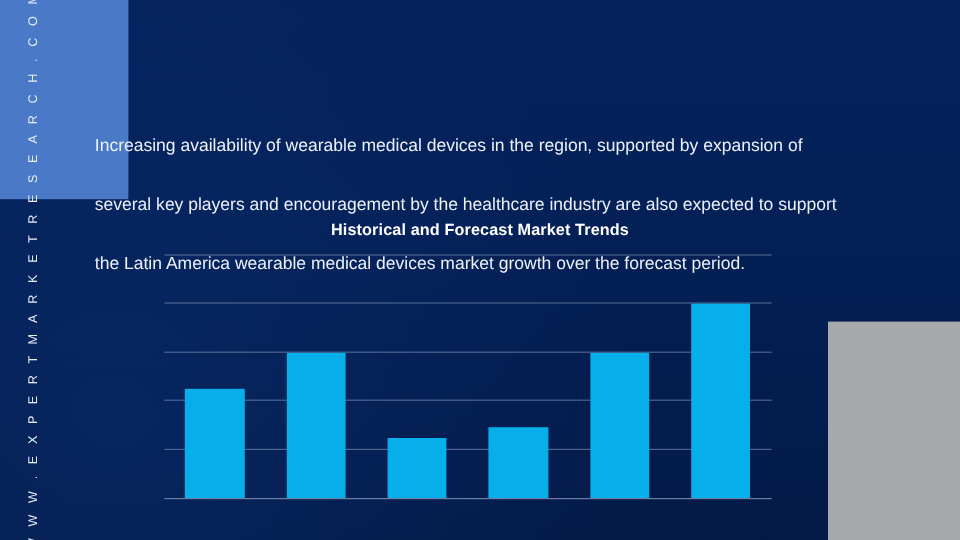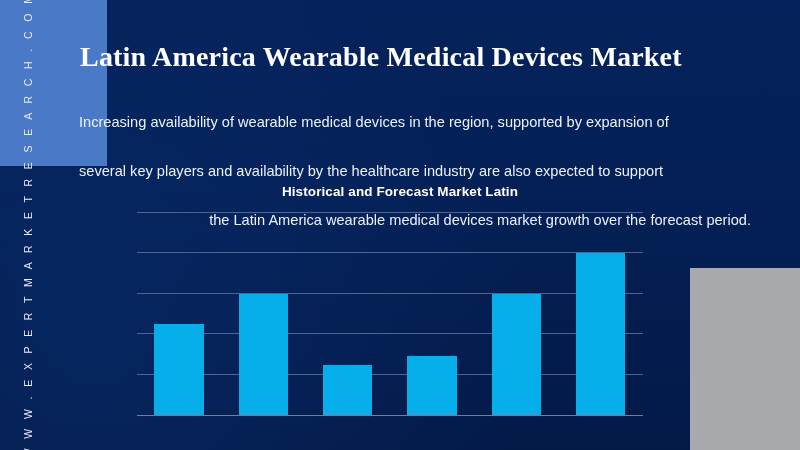--- a/index.html
+++ b/index.html
@@ -86,21 +86,21 @@
     left: 79px;
     top: 88px;
     width: 672px;
     font-size: 14.6px;
     line-height: 29px;
     color: #EDF1F8;
     text-align: justify;
     text-justify: inter-word;
   }
   .para span { display: block; margin-top: 20px; }
-  .para .last { text-align: right; }
+  .para .last { text-align: left; }
   
   .chart-title {
     position: absolute;
     left: 0;
     top: 184px;
     width: 800px;
     text-align: center;
     font-size: 13.5px;
     font-weight: bold;
     color: #FFFFFF;
@@ -148,29 +148,28 @@
 <div id="page">
 
   <div class="bg-navy"></div>
   <div class="bg-navy-deep"></div>
   <div class="light-band"></div>
   <div class="gray-block"></div>
 
   <div class="vurl">W W W . E X P E R T M A R K E T R E S E A R C H . C O M</div>
 
 
-  <div class="headline">Latin America Wearable Medical Devices Market</div>
 
   <div class="para">
     <span>Increasing availability of wearable medical devices in the region, supported by expansion of</span>
-    <span>several key players and availability by the healthcare industry are also expected to support</span>
+    <span>several key players and encouragement by the healthcare industry are also expected to support</span>
     <span class="last">the Latin America wearable medical devices market growth over the forecast period.</span>
   </div>
 
-  <div class="chart-title">Historical and Forecast Market Latin</div>
+  <div class="chart-title">Historical and Forecast Market Trends</div>
 
   <div class="chart">
     <div id="gridlines">
         <div class="grid-line" style="top: 161.6px;"></div>
         <div class="grid-line" style="top: 121.2px;"></div>
         <div class="grid-line" style="top: 80.8px;"></div>
         <div class="grid-line" style="top: 40.4px;"></div>
         <div class="grid-line" style="top: 0px;"></div>
       </div>
     <div class="baseline"></div>

